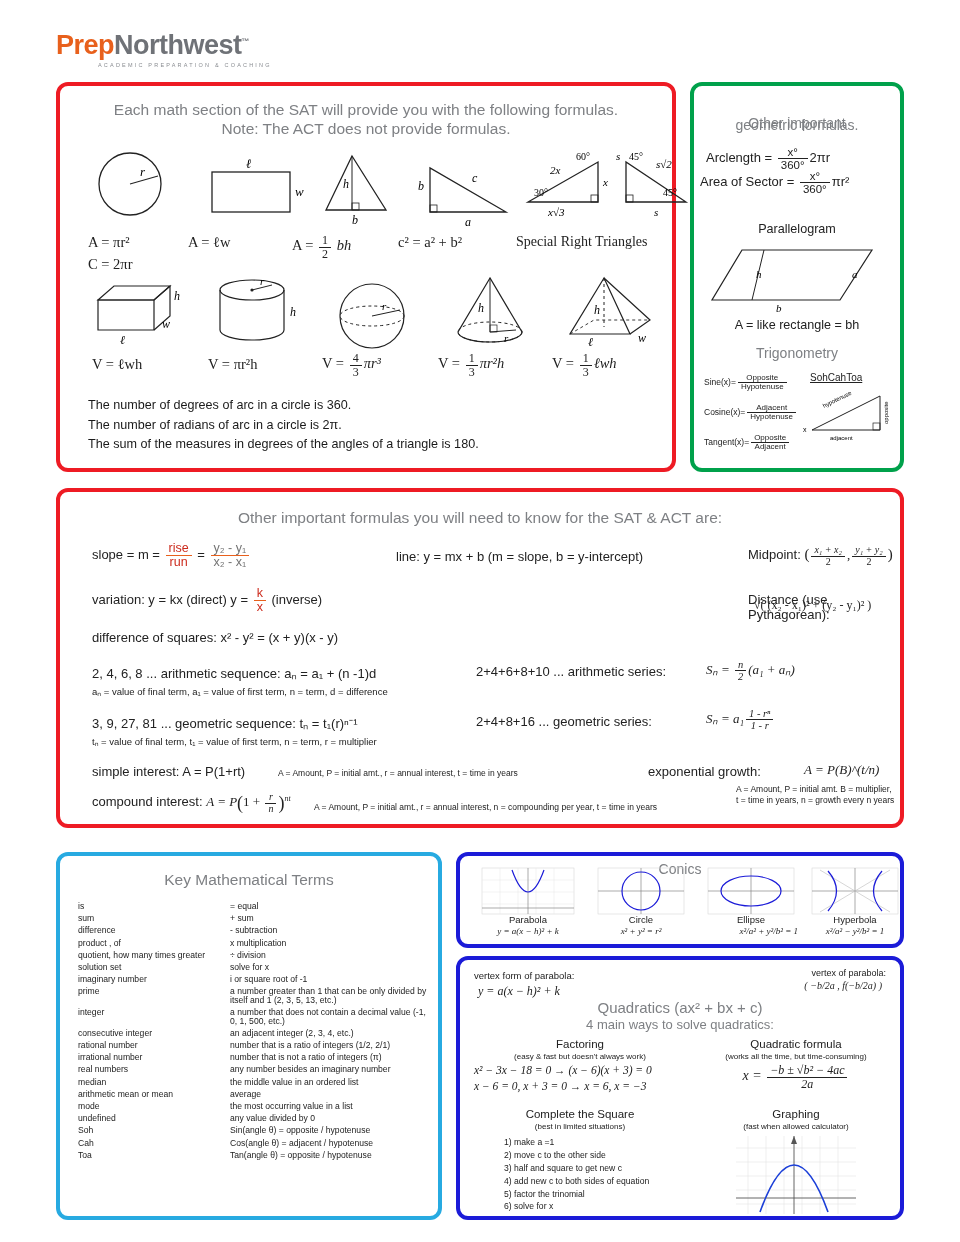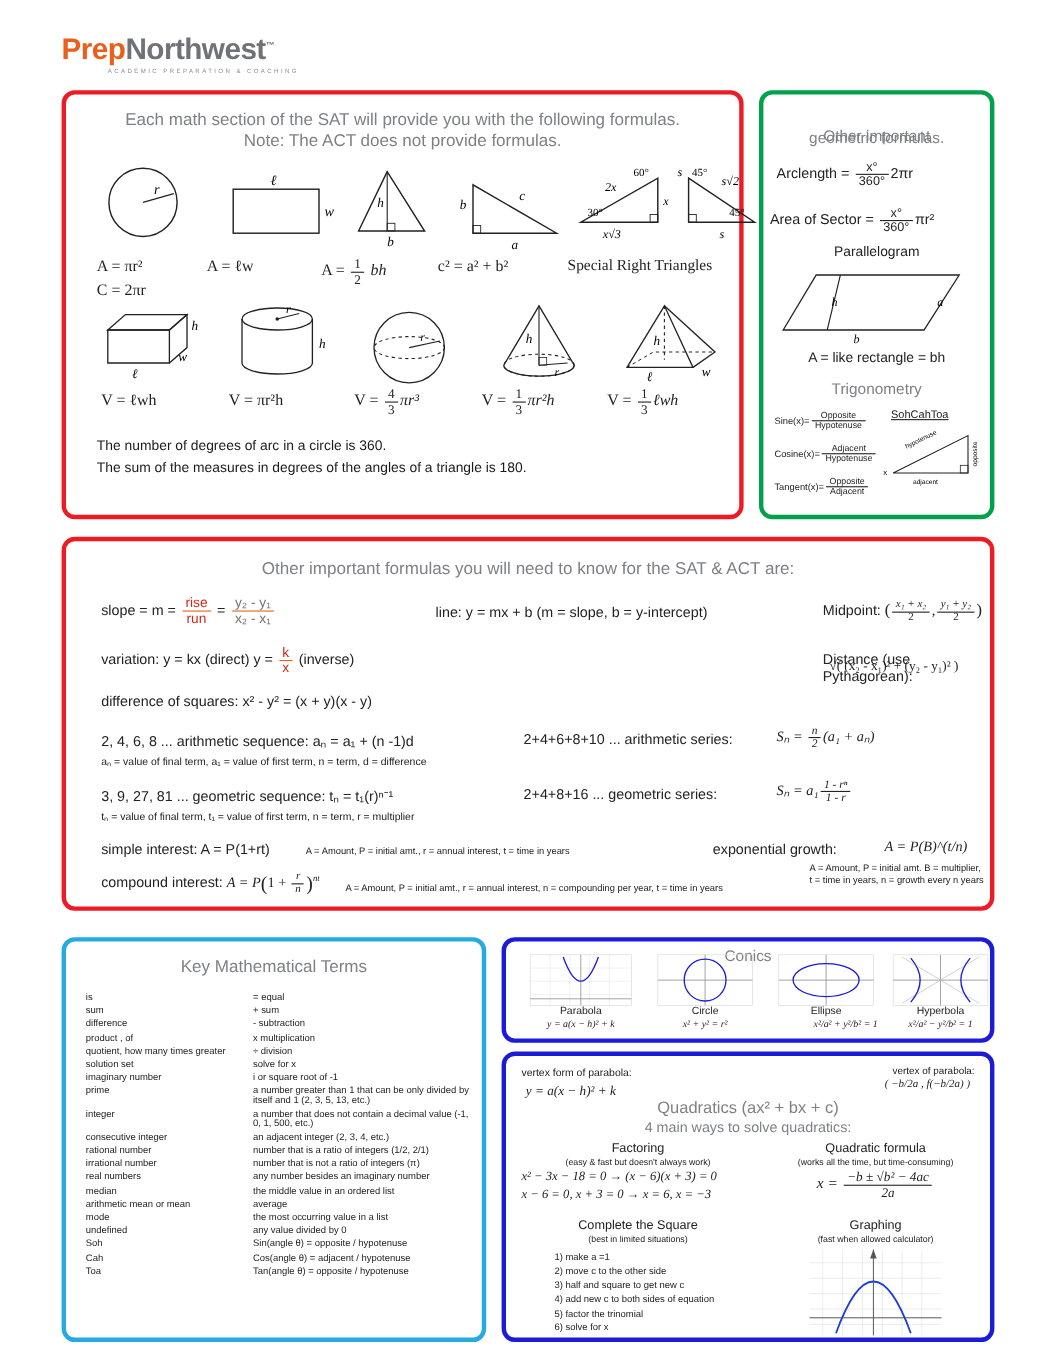--- a/index.html
+++ b/index.html
@@ -188,32 +188,33 @@
   </div>
 
   <div class="cap" style="left:32px;top:270px;">V = ℓwh</div>
   <div class="cap" style="left:148px;top:270px;">V = πr²h</div>
   <div class="cap" style="left:262px;top:266px;">V = <span class="frac" style="font-size:12px"><span class="num">4</span><span class="den">3</span></span><i class="v">πr³</i></div>
   <div class="cap" style="left:378px;top:266px;">V = <span class="frac" style="font-size:12px"><span class="num">1</span><span class="den">3</span></span><i class="v">πr²h</i></div>
   <div class="cap" style="left:492px;top:266px;">V = <span class="frac" style="font-size:12px"><span class="num">1</span><span class="den">3</span></span><i class="v">ℓwh</i></div>
 
   <div class="facts">
     <div>The number of degrees of arc in a circle is 360.</div>
+    <div>The number of radians of arc in a circle is 2π.</div>
     <div>The sum of the measures in degrees of the angles of a triangle is 180.</div>
   </div>
 </div>
 
 <div class="box green" id="box2">
   <div class="hdr sm" style="position:absolute;left:0;right:0;top:12px;margin-top:16px;">Other important</div>
   <div class="hdr sm" style="position:absolute;left:0;right:0;top:30px;">geometric formulas.</div>
 
   <div style="position:absolute;left:12px;top:60px;font-size:13px;">
     <span>Arclength = </span><span class="frac" style="font-size:11.5px"><span class="num">x°</span><span class="den">360°</span></span><span>2πr</span>
   </div>
-  <div style="position:absolute;left:6px;top:102px;font-size:13px;">
+  <div style="position:absolute;left:6px;top:84px;font-size:13px;">
     <span>Area of Sector = </span><span class="frac" style="font-size:11.5px"><span class="num">x°</span><span class="den">360°</span></span><span>πr²</span>
   </div>
 
   <div style="position:absolute;left:0;right:0;top:136px;text-align:center;font-size:12.6px;">Parallelogram</div>
   <div style="position:absolute;left:18px;top:156px;">
     <svg width="170" height="74" viewBox="0 0 170 74">
       <polygon points="30,8 160,8 128,58 0,58" fill="none" stroke="#222" stroke-width="1.2"></polygon>
       <line x1="52" y1="8" x2="40" y2="58" stroke="#222" stroke-width="1"></line>
       <text x="44" y="36" font-size="11" font-style="italic" font-family="Liberation Serif, serif">h</text>
       <text x="140" y="36" font-size="11" font-style="italic" font-family="Liberation Serif, serif">a</text>

